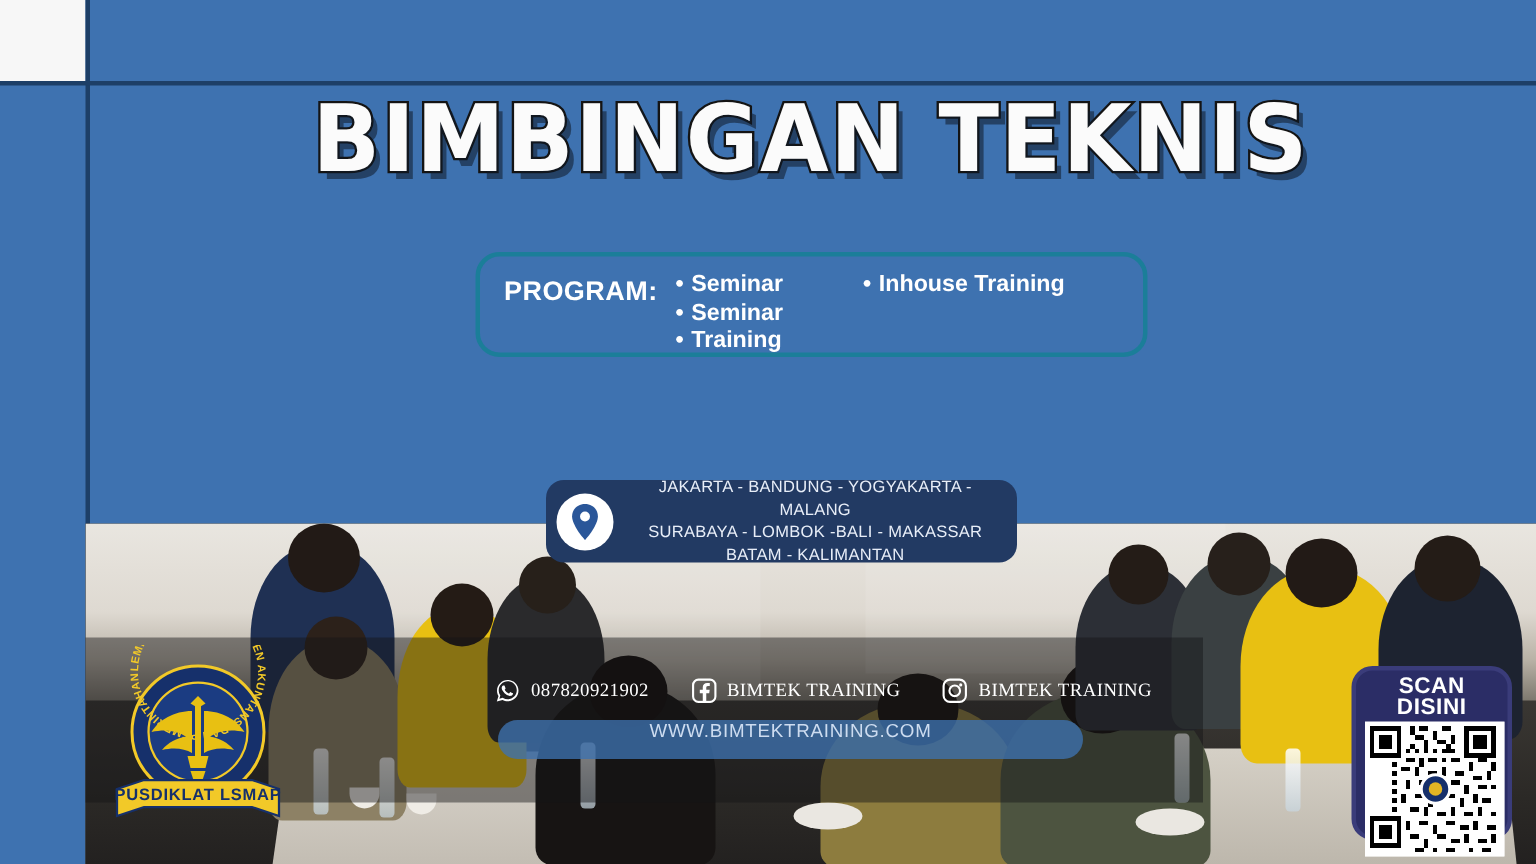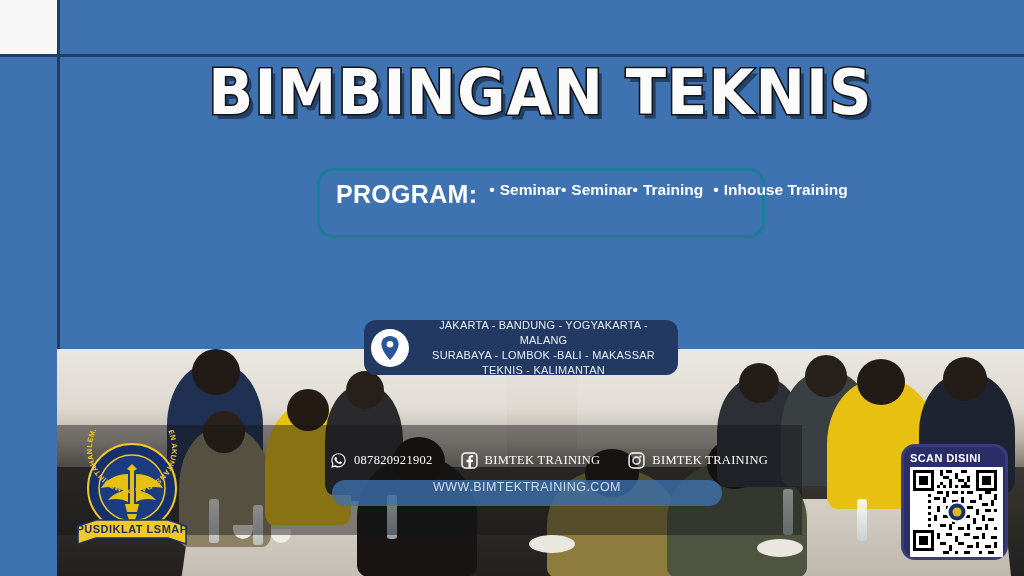--- a/index.html
+++ b/index.html
@@ -96,35 +96,35 @@
     width: 448px; height: 70px;
     border: 3px solid #1b7e99;
     border-radius: 16px;
     display: flex;
     align-items: flex-start;
     padding: 8px 0 0 16px;
     box-sizing: border-box;
   }
   .program-label {
     color: #ffffff;
-    font-size: 25px;
+    font-size: 18px;
     font-weight: bold;
     letter-spacing: 0.3px;
     margin-right: 12px;
     line-height: 30px;
     white-space: nowrap;
   }
   .program-cols {
     display: flex;
     gap: 10px;
     padding-top: 2px;
   }
   .program-col {
     display: flex;
-    flex-direction: row;
+    flex-direction: column;
   }
   .program-col.wide { min-width: 115px; }
   .program-item {
     color: #ffffff;
     font-size: 15.5px;
     font-weight: bold;
     line-height: 18.5px;
     white-space: nowrap;
   }
   .program-item .dot { margin-right: 5px; }
@@ -280,22 +280,23 @@
     left: 901px; top: 444px;
     width: 107px; height: 116px;
     background: #2b2d66;
     border-radius: 14px;
     border: 3px solid #3a3c7a;
     box-sizing: border-box;
     padding: 4px 6px 6px 6px;
   }
   .qr-title {
     color: #ffffff;
-    font-size: 11px;
+    font-size: 15px;
     font-weight: bold;
+    text-align: center;
     letter-spacing: 0.4px;
     line-height: 14px;
   }
   .qr-code {
     width: 93px; height: 90px;
     background: #ffffff;
     margin: 2px auto 0 auto;
     position: relative;
     overflow: hidden;
   }
@@ -408,21 +409,21 @@
   <div class="loc-badge">
     <div class="loc-pin">
       <svg width="20" height="24" viewBox="0 0 20 24" aria-hidden="true">
         <path d="M10 0C5 0 1.4 3.6 1.4 8.2c0 5.8 7 14.2 8.6 15.8 1.6-1.6 8.6-10 8.6-15.8C18.6 3.6 15 0 10 0z" fill="#2a5699"></path>
         <circle cx="10" cy="8.3" r="3.3" fill="#ffffff"></circle>
       </svg>
     </div>
     <div class="loc-lines">
       <div>JAKARTA - BANDUNG - YOGYAKARTA - MALANG</div>
       <div>SURABAYA - LOMBOK -BALI - MAKASSAR</div>
-      <div>TEKNIS - KALIMANTAN</div>
+      <div>BATAM - KALIMANTAN</div>
     </div>
   </div>
 
   <div class="overlay-band"></div>
 
   <div class="contact-row">
     <div class="contact-item">
       <svg class="ci" viewBox="0 0 24 24" aria-hidden="true">
         <path fill="#ffffff" d="M12 1.8C6.4 1.8 1.9 6.3 1.9 11.9c0 1.9.5 3.6 1.4 5.1L1.7 22.2l5.4-1.5c1.4.8 3.1 1.2 4.9 1.2 5.6 0 10.1-4.5 10.1-10.1S17.6 1.8 12 1.8zm0 18.2c-1.6 0-3.1-.4-4.4-1.2l-.3-.2-3.2.9.9-3.1-.2-.3c-.9-1.4-1.3-2.9-1.3-4.5 0-4.7 3.8-8.5 8.5-8.5s8.5 3.8 8.5 8.5-3.8 8.4-8.5 8.4z"></path>
         <path fill="#ffffff" d="M16.6 14.2c-.3-.1-1.6-.8-1.8-.9-.2-.1-.4-.1-.6.1-.2.3-.6.9-.8 1-.1.2-.3.2-.5.1-.3-.1-1.1-.4-2.2-1.3-.8-.7-1.3-1.6-1.5-1.8-.2-.3 0-.4.1-.6l.4-.5c.1-.2.2-.3.2-.5s0-.3-.1-.5c-.1-.1-.6-1.4-.8-1.9-.2-.5-.4-.4-.6-.4h-.5c-.2 0-.5.1-.7.3-.3.3-.9.9-.9 2.2s.9 2.6 1.1 2.8c.1.2 1.8 2.8 4.4 3.9.6.3 1.1.4 1.5.5.6.2 1.2.2 1.6.1.5-.1 1.6-.6 1.8-1.3.2-.6.2-1.2.2-1.3-.1-.2-.3-.3-.5-.4z"></path>

